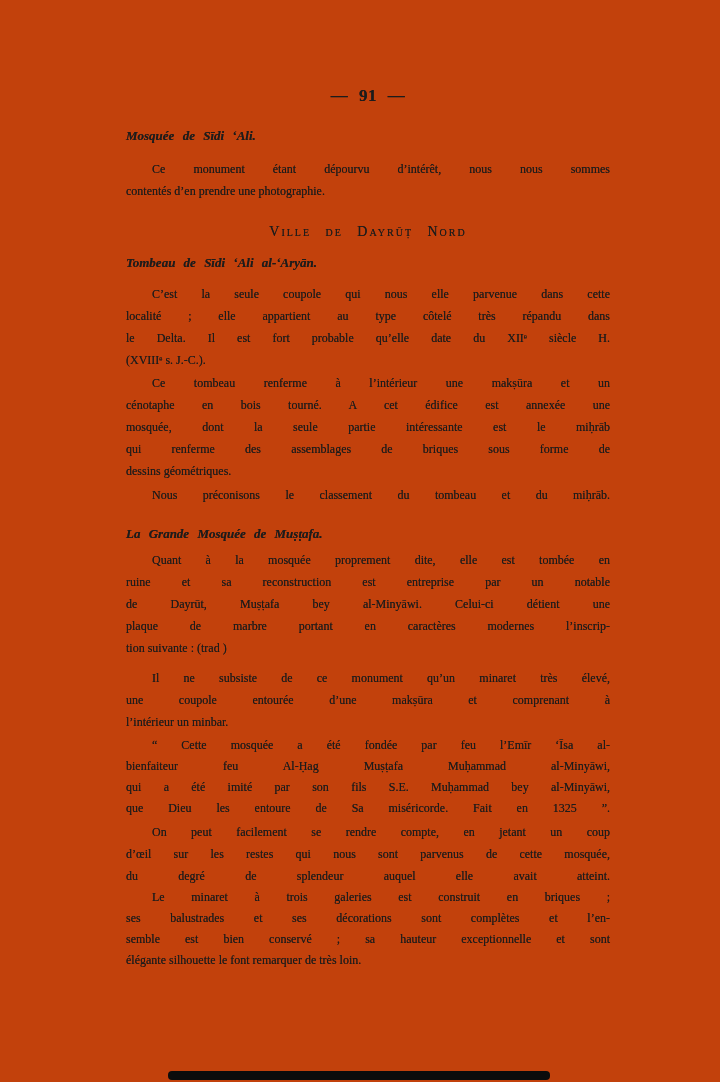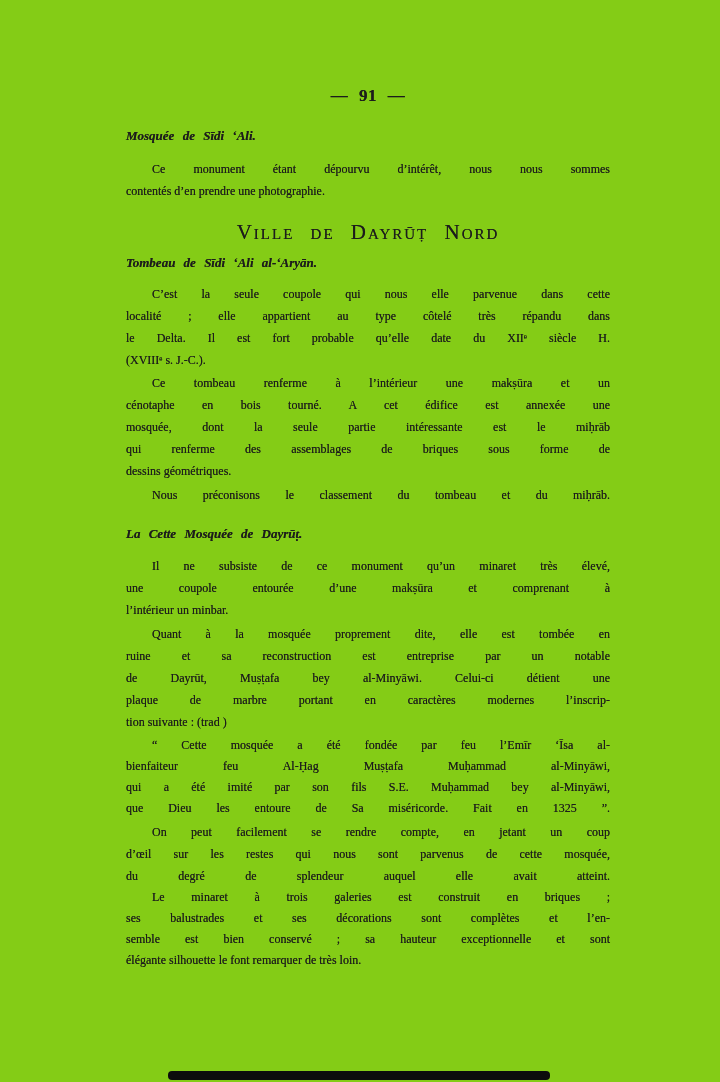--- a/index.html
+++ b/index.html
@@ -1,35 +1,35 @@
 <!DOCTYPE html>
 <html><head>
 <meta charset="utf-8">
 <style>
   html,body { margin:0; padding:0; background:#ffffff; }
   .page {
     position:relative; width:720px; height:1082px;
-    background:#84cc16; overflow:hidden;
+    background:#c2410c; overflow:hidden;
     font-family:"Liberation Serif","DejaVu Serif","DejaVu Sans",serif;
     color:#1c1c1c;
   }
   .text-block {
     position:absolute; left:126px; top:0; width:484px; padding-top:85px;
     text-shadow:0 0 0.5px rgba(25,25,25,0.75);
   }
   .pageno {
     text-align:center; font-weight:bold; font-size:17px; line-height:22px;
     word-spacing:6px; letter-spacing:0.5px;
   }
   .hi {
     font-style:italic; font-weight:bold; font-size:13px; line-height:26px;
     word-spacing:5px; margin:0;
   }
   .ch {
-    text-align:center; font-variant:small-caps; font-size:21px; line-height:26px;
+    text-align:center; font-variant:small-caps; font-size:14px; line-height:26px;
     letter-spacing:2px; word-spacing:9px; margin:0;
   }
   .para { margin:0; }
   .ln {
     font-size:12px; line-height:22px;
     text-align:justify; text-align-last:justify; text-justify:inter-word;
   }
   .lh21 .ln { line-height:21px; }
   .ln.last { text-align-last:left; }
   .ln.ind  { text-indent:26px; }
@@ -74,34 +74,34 @@
       <div class="ln">cénotaphe en bois tourné. A cet édifice est annexée une</div>
       <div class="ln">mosquée, dont la seule partie intéressante est le miḥrāb</div>
       <div class="ln">qui renferme des assemblages de briques sous forme de</div>
       <div class="ln last">dessins géométriques.</div>
     </div>
 
     <div class="para mt2">
       <div class="ln ind">Nous préconisons le classement du tombeau et du miḥrāb.</div>
     </div>
 
-    <div class="hi mt15">La Cette Mosquée de Dayrūṭ.</div>
-
-    <div class="para mt8">
-      <div class="ln ind">Il ne subsiste de ce monument qu’un minaret très élevé,</div>
-      <div class="ln">une coupole entourée d’une makṣūra et comprenant à</div>
-      <div class="ln last">l’intérieur un minbar.</div>
-    </div>
+    <div class="hi mt15">La Grande Mosquée de Muṣṭafa.</div>
 
     <div class="para mt2">
       <div class="ln ind">Quant à la mosquée proprement dite, elle est tombée en</div>
       <div class="ln">ruine et sa reconstruction est entreprise par un notable</div>
       <div class="ln">de Dayrūt, Muṣṭafa bey al-Minyāwi. Celui-ci détient une</div>
       <div class="ln">plaque de marbre portant en caractères modernes l’inscrip-</div>
       <div class="ln last">tion suivante : (trad )</div>
+    </div>
+
+    <div class="para mt8">
+      <div class="ln ind">Il ne subsiste de ce monument qu’un minaret très élevé,</div>
+      <div class="ln">une coupole entourée d’une makṣūra et comprenant à</div>
+      <div class="ln last">l’intérieur un minbar.</div>
     </div>
 
     <div class="para mt2 lh21">
       <div class="ln ind">“ Cette mosquée a été fondée par feu l’Emīr ‘Īsa al-</div>
       <div class="ln">bienfaiteur feu Al-Ḥag Muṣṭafa Muḥammad al-Minyāwi,</div>
       <div class="ln">qui a été imité par son fils S.E. Muḥammad bey al-Minyāwi,</div>
       <div class="ln">que Dieu les entoure de Sa miséricorde. Fait en 1325 ”.</div>
     </div>
 
     <div class="para mt2">

